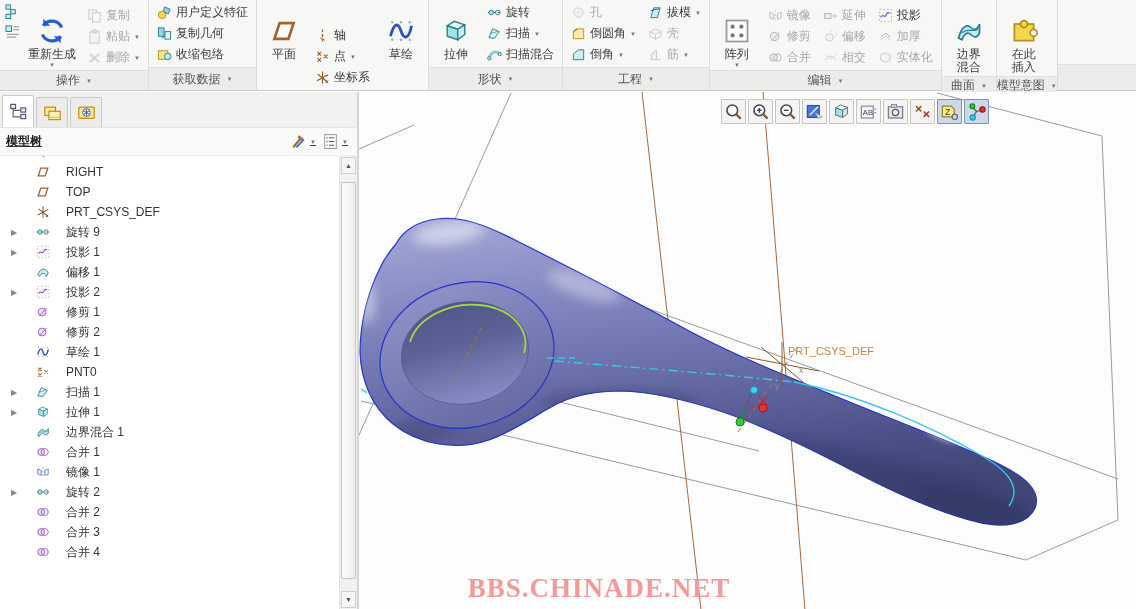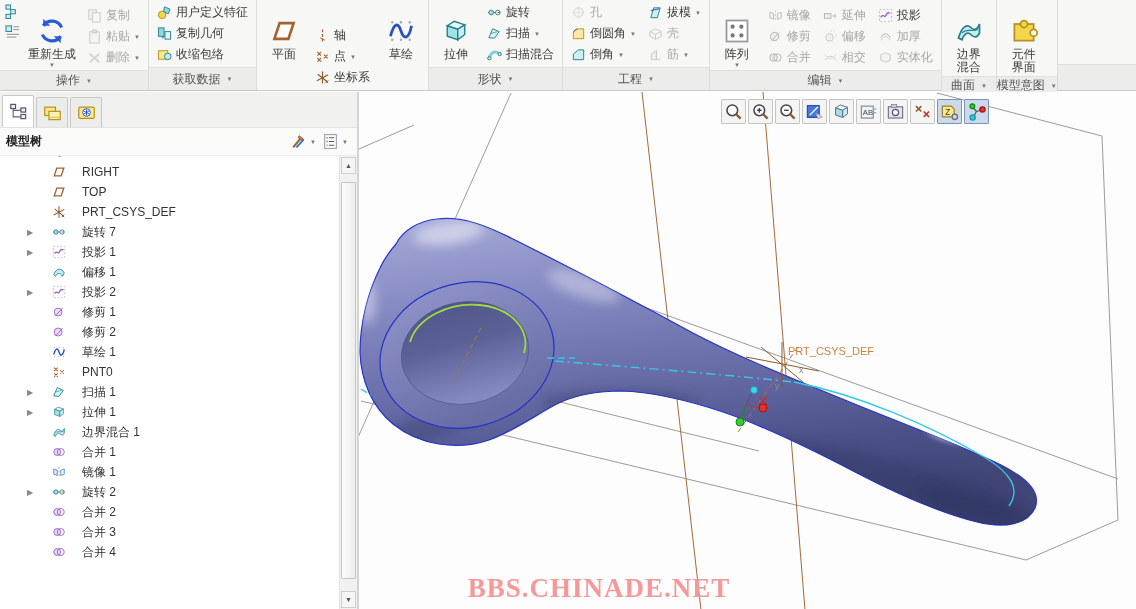--- a/index.html
+++ b/index.html
@@ -28,36 +28,36 @@
   .rbtn { display:flex; align-items:center; gap:4px; height:21px; padding:0 5px;
     white-space:nowrap; cursor:default; border-radius:2px; }
   .rbtn .ic { width:15px; height:15px; }
   .rbtn.sq { padding:0 2px; height:18px; }
   .rbtn.dis, .rbig.dis { color:#a8a8a8; }
   .rbtn.dis .ic, .rbig.dis .ic { filter:grayscale(1) opacity(.5); }
 
   
   #main { position:absolute; left:0; top:92px; width:1136px; height:517px; display:flex; }
   #navigator { width:359px; height:100%; background:#fff; border-right:2px solid #d4d4d2;
-    display:flex; flex-direction:column; }
+    display:flex; flex-direction:column;text-decoration:underline; }
   #nav-tabs { height:36px; background:#f1f1ef; display:flex; align-items:flex-end;
     padding:4px 2px 0 2px; gap:2px; border-bottom:1px solid #e3e3e1; }
   .tab { width:32px; height:30px; display:flex; align-items:center; justify-content:center;
     border:1px solid #c8c8c6; border-bottom:none; background:#ececea; border-radius:2px 2px 0 0; cursor:default; }
   .tab .ic { width:19px; height:19px; }
   .tab.active { background:#fff; height:32px; }
   #nav-header { height:28px; display:flex; align-items:center; padding:0 6px;
     background:#fafaf9; border-bottom:1px solid #ececea; }
   #nav-title { font-weight:bold; color:#222; }
   #nav-header .spacer { flex:1; }
   .hbtn { display:flex; align-items:center; gap:3px; padding:2px 3px; cursor:default; border-radius:2px; }
   .hbtn .ic { width:17px; height:17px; }
   #tree-wrap { flex:1; position:relative; overflow:hidden; }
   #tree-rows { position:absolute; left:0; top:0; right:18px; bottom:0; overflow:hidden; }
-  .trow { height:20px; display:flex; align-items:center; padding-left:24px; gap:16px;
+  .trow { height:20px; display:flex; align-items:center; padding-left:8px; gap:16px;
     white-space:nowrap; cursor:default; }
   .trow.clipped { margin-top:-14px; }
   .trow .tri { width:12px; font-size:8px; color:#888; text-align:center; flex:none; }
   .trow .ic { width:14px; height:14px; }
   .trow .tlabel { color:#333; }
   
   #vscroll { position:absolute; right:0; top:0; bottom:0; width:18px; background:#f1f1f0;
     border-left:1px solid #e2e2e0; }
   .sbtn { position:absolute; left:1px; right:1px; height:17px; background:#f5f5f4;
     border:1px solid #cfcfcd; display:flex; align-items:center; justify-content:center;
@@ -626,21 +626,21 @@
         <span class="gltxt">曲面</span>
         <span class="caret">▼</span>
       </div>
     </div>
     <div class="rgroup">
       <div class="rgc">
         <div class="rbig two">
           <svg class="ic">
             <use href="#s-component-interface"></use>
           </svg>
-          <span class="lbl">元件界面</span>
+          <span class="lbl">在此插入</span>
         </div>
       </div>
       <div class="rgl">
         <span class="gltxt">模型意图</span>
         <span class="caret">▼</span>
       </div>
     </div>
     <div class="rgroup filler">
       <div class="rgc"></div>
       <div class="rgl"></div>
@@ -710,21 +710,21 @@
             <svg class="ic">
               <use href="#s-csys"></use>
             </svg>
             <span class="tlabel">PRT_CSYS_DEF</span>
           </div>
           <div class="trow">
             <span class="tri">▶</span>
             <svg class="ic">
               <use href="#s-revolve"></use>
             </svg>
-            <span class="tlabel">旋转 7</span>
+            <span class="tlabel">旋转 9</span>
           </div>
           <div class="trow">
             <span class="tri">▶</span>
             <svg class="ic">
               <use href="#s-project"></use>
             </svg>
             <span class="tlabel">投影 1</span>
           </div>
           <div class="trow">
             <span class="tri"></span>

